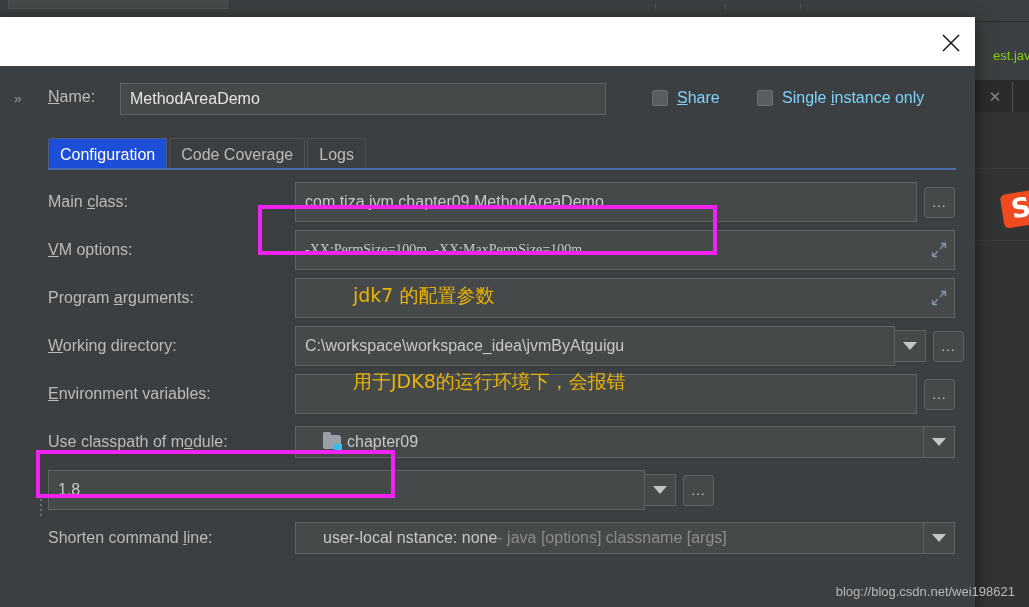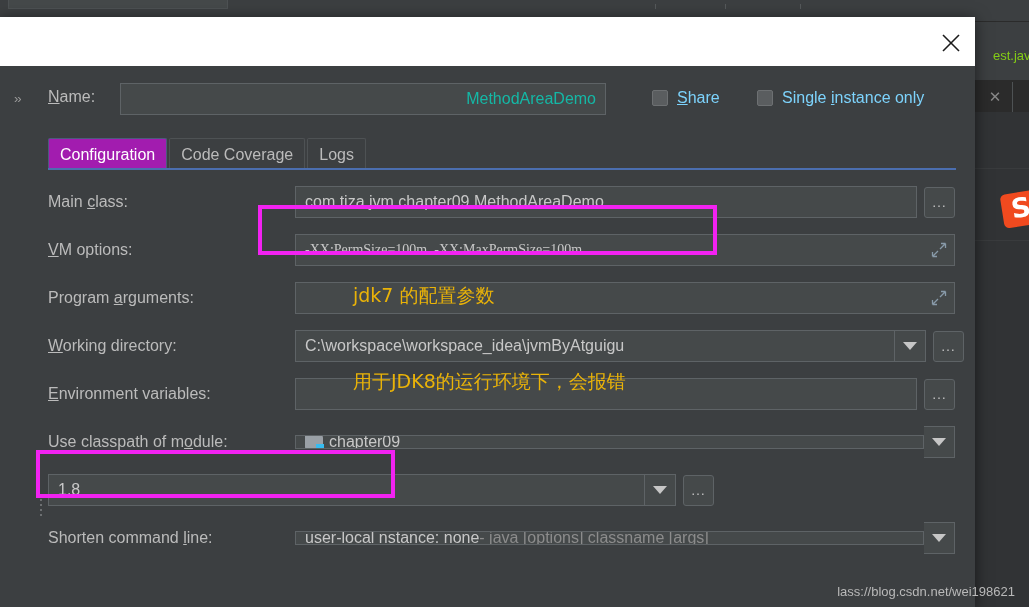--- a/index.html
+++ b/index.html
@@ -138,27 +138,26 @@
   .name-label {
     position: absolute; left: 48px; top: 11px;
     font-size: 16px; color: #bbbbbb;
   }
   .name-label u { text-decoration: underline; }
   .name-input {
     position: absolute; left: 120px; top: 6px;
     width: 486px; height: 32px;
     background: #45494a;
     border: 1px solid #5e6366;
-    color: #14b8a6;
+    color: #e5e5e5;
     font-size: 16px;
     padding: 0 9px;
     line-height: 30px;
     outline: none;
     font-family: "Liberation Sans", sans-serif;
-    text-align: right;
   }
   .cb-wrap {
     position: absolute; top: 12px;
     display: flex; align-items: center; gap: 9px;
   }
   .cbox {
     width: 16px; height: 16px;
     background: #5a5d5f;
     border: 1px solid #6d7072;
     border-radius: 2px;
@@ -180,21 +179,21 @@
     color: #bbbbbb;
     line-height: 31px;
     background: #3c3f41;
     border: 1px solid #4e5254;
     border-bottom: none;
     margin-right: 2px;
     border-radius: 2px 2px 0 0;
     white-space: nowrap;
   }
   .tab.active {
-    background: #a21caf;
+    background: #1d4ed8;
     color: #ffffff;
     border-color: #4b5c7c;
   }
   .tab-underline {
     position: absolute; left: 48px; top: 102px;
     width: 908px; height: 2px;
     background: #4b6eaf;
   }
 
   
@@ -214,21 +213,21 @@
     color: #bbbbbb;
     flex: none;
     white-space: nowrap;
   }
   .row-label u { text-decoration: underline; }
   .field {
     background: #45494a;
     border: 1px solid #5e6366;
     color: #c8c8c8;
     font-size: 16px;
-    height: 32px;
+    height: 40px;
     line-height: 30px;
     padding: 0 9px;
     outline: none;
     font-family: "Liberation Sans", sans-serif;
   }
   .field.mono {
     font-family: "Liberation Mono", "DejaVu Sans Mono", monospace;
     font-size: 14px;
   }
   .btn-dots {
@@ -289,22 +288,22 @@
   }
   .module-icon .badge {
     position: absolute; right: -1px; bottom: -2px;
     width: 8px; height: 8px;
     background: #37bcf0;
   }
   .combo-text {
     display: flex; align-items: center;
     background: #45494a;
     border: 1px solid #5e6366;
-    height: 14px;
-    padding: 0 9px;
+    height: 32px;
+    padding: 0 27px;
     font-size: 16px;
     color: #c8c8c8;
     white-space: nowrap;
     overflow: hidden;
   }
   .combo-text .dim { color: #8c8c8c; }
 
   .drag-dots {
     position: absolute; left: 38px; top: 430px;
     width: 6px; height: 28px;
@@ -512,15 +511,15 @@
       </div>
 
     </div>
   </div>
 
   <div class="anno-box" id="anno-vm"></div>
   <div class="anno-box" id="anno-jre"></div>
   <div class="anno-text" id="anno-note1">jdk7 的配置参数</div>
   <div class="anno-text" id="anno-note2">用于JDK8的运行环境下，会报错</div>
 
-  <div class="watermark">lass://blog.csdn.net/wei198621</div>
+  <div class="watermark">blog://blog.csdn.net/wei198621</div>
 
 </div>
 
 </body></html>

